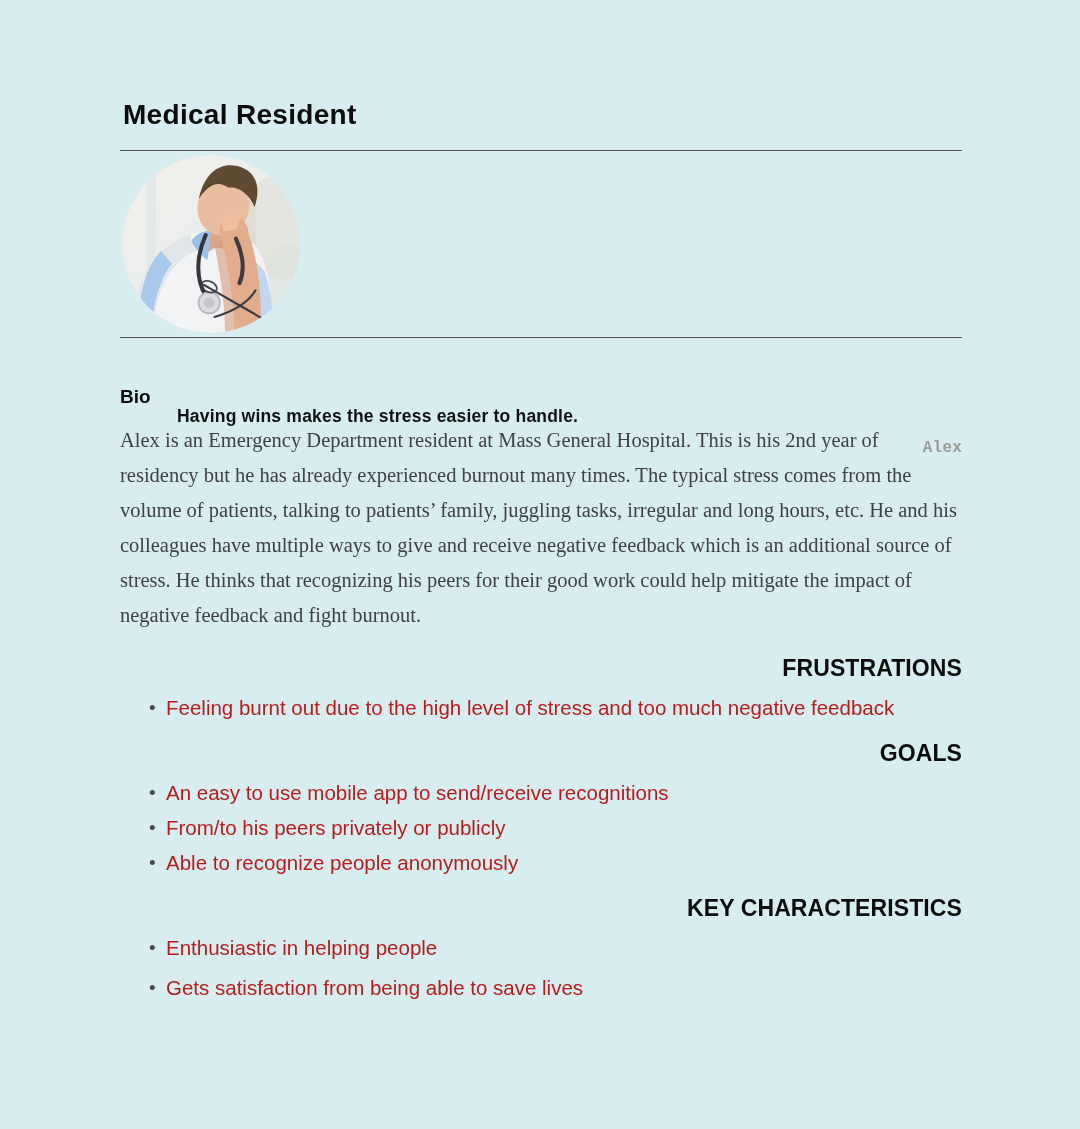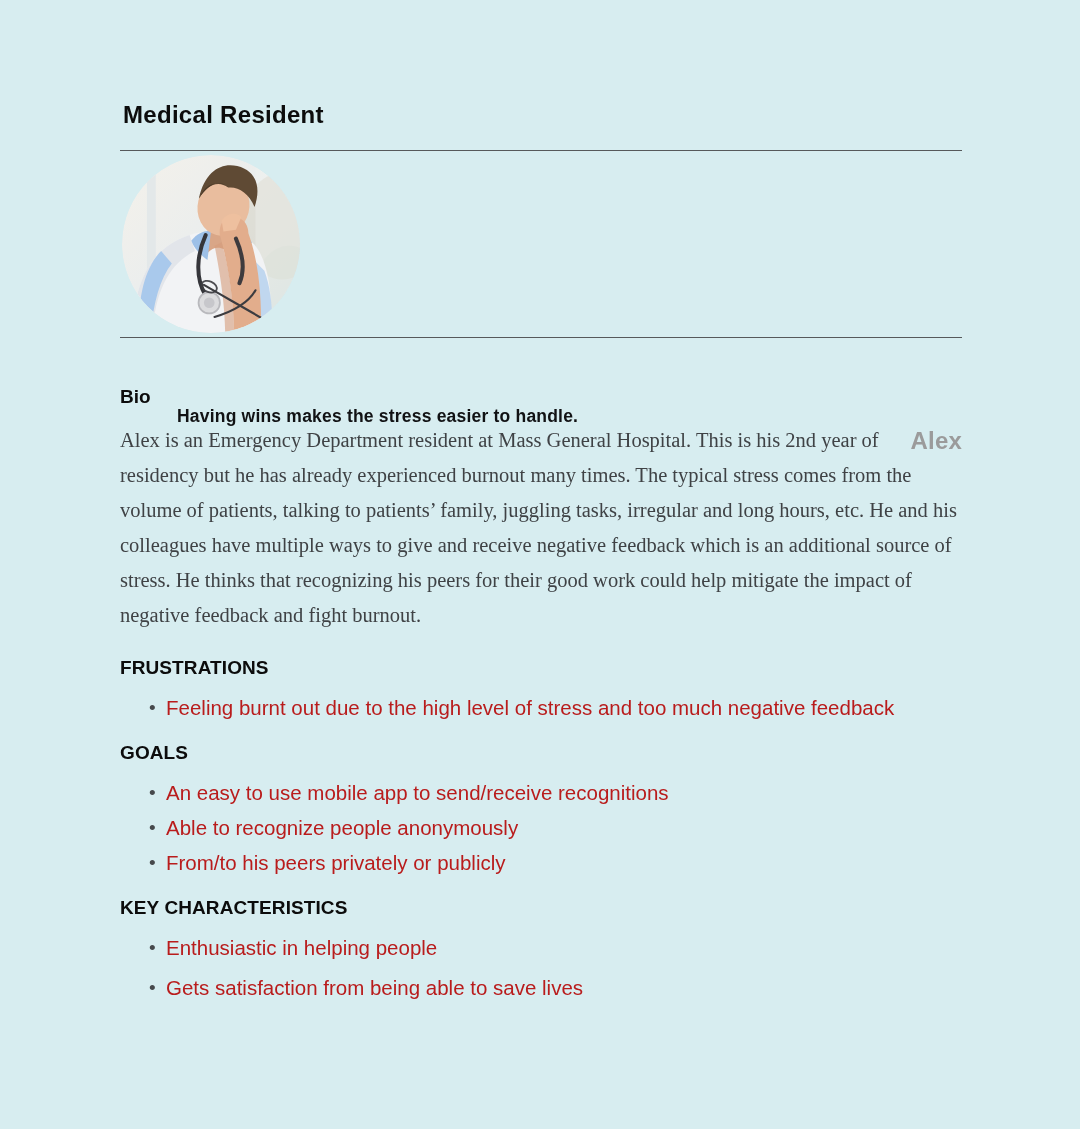--- a/index.html
+++ b/index.html
@@ -8,21 +8,21 @@
     height: 1129px;
     background: #d7edf0;
     font-family: "Liberation Sans", sans-serif;
     overflow: hidden;
   }
   .page { position: relative; width: 1080px; height: 1129px; }
   .content { margin-left: 120px; width: 842px; padding-top: 103px; }
 
   .page-title {
     margin: 0 0 0 3px;
-    font-size: 24px;
+    font-size: 28px;
     font-weight: bold;
     letter-spacing: 0.3px;
     color: #0c0c0c;
     line-height: 24px;
   }
   hr.rule {
     border: none;
     border-top: 1px solid #56595b;
     margin: 0;
     height: 0;
@@ -42,49 +42,52 @@
   .quote-block { margin-left: 57px; margin-top: 72px; }
   .quote {
     font-size: 17.5px;
     font-weight: bold;
     color: #111214;
     letter-spacing: 0.2px;
     line-height: 22px;
     white-space: nowrap;
   }
   .attribution {
+    margin-top: 12px;
     text-align: right;
-    font-size: 24px;
+    font-size: 16px;
     font-weight: bold;
     color: #9b9b9b;
     letter-spacing: 0.2px;
+    font-family: Liberation Mono, monospace;
   }
 
   .bio-heading {
     margin: 48px 0 0 0;
     font-size: 19px;
     font-weight: bold;
     color: #0c0c0c;
     line-height: 22px;
   }
   .bio-text {
     margin: 15px 0 24px 0;
     font-family: "Liberation Serif", serif;
     font-size: 20.5px;
     line-height: 35px;
     color: #3f4245;
   }
 
   .section-heading {
     margin: 22px 0 16px 0;
-    font-size: 19px;
+    font-size: 23px;
     font-weight: bold;
     color: #0c0c0c;
     letter-spacing: 0.1px;
     line-height: 22px;
+    text-align: right;
   }
   .bullet-list { margin: 0; padding: 0 0 0 46px; list-style: none; }
   .bullet-list li {
     position: relative;
     font-family: Liberation Sans, sans-serif;
     font-size: 20.5px;
     line-height: 25px;
     color: #b91c1c;
     margin-bottom: 10px;
   }
@@ -175,22 +178,22 @@
     <p class="bio-text">Alex is an Emergency Department resident at Mass General Hospital. This is his 2nd year of residency but he has already experienced burnout many times. The typical stress comes from the volume of patients, talking to patients’ family, juggling tasks, irregular and long hours, etc. He and his colleagues have multiple ways to give and receive negative feedback which is an additional source of stress. He thinks that recognizing his peers for their good work could help mitigate the impact of negative feedback and fight burnout.</p>
 
     <h3 class="section-heading">FRUSTRATIONS</h3>
     <ul class="bullet-list">
       <li>Feeling burnt out due to the high level of stress and too much negative feedback</li>
     </ul>
 
     <h3 class="section-heading">GOALS</h3>
     <ul class="bullet-list">
       <li>An easy to use mobile app to send/receive recognitions</li>
+      <li>From/to his peers privately or publicly</li>
       <li>Able to recognize people anonymously</li>
-      <li>From/to his peers privately or publicly</li>
     </ul>
 
     <h3 class="section-heading">KEY CHARACTERISTICS</h3>
     <ul class="bullet-list wide">
       <li>Enthusiastic in helping people</li>
       <li>Gets satisfaction from being able to save lives</li>
     </ul>
 
   </div>
 </div>

